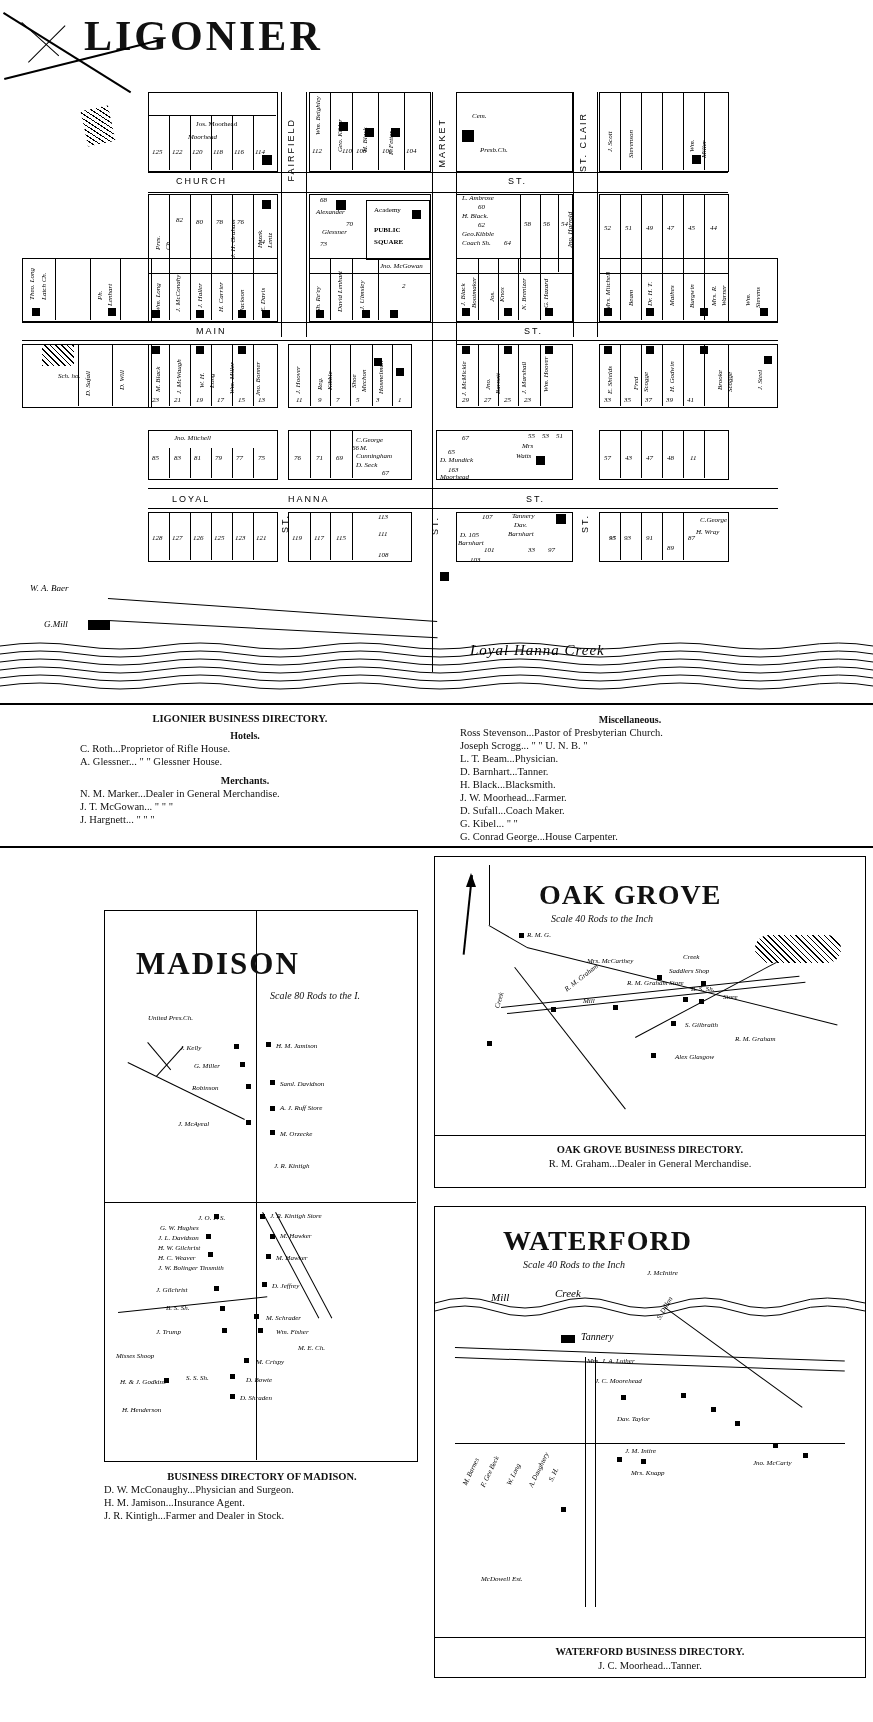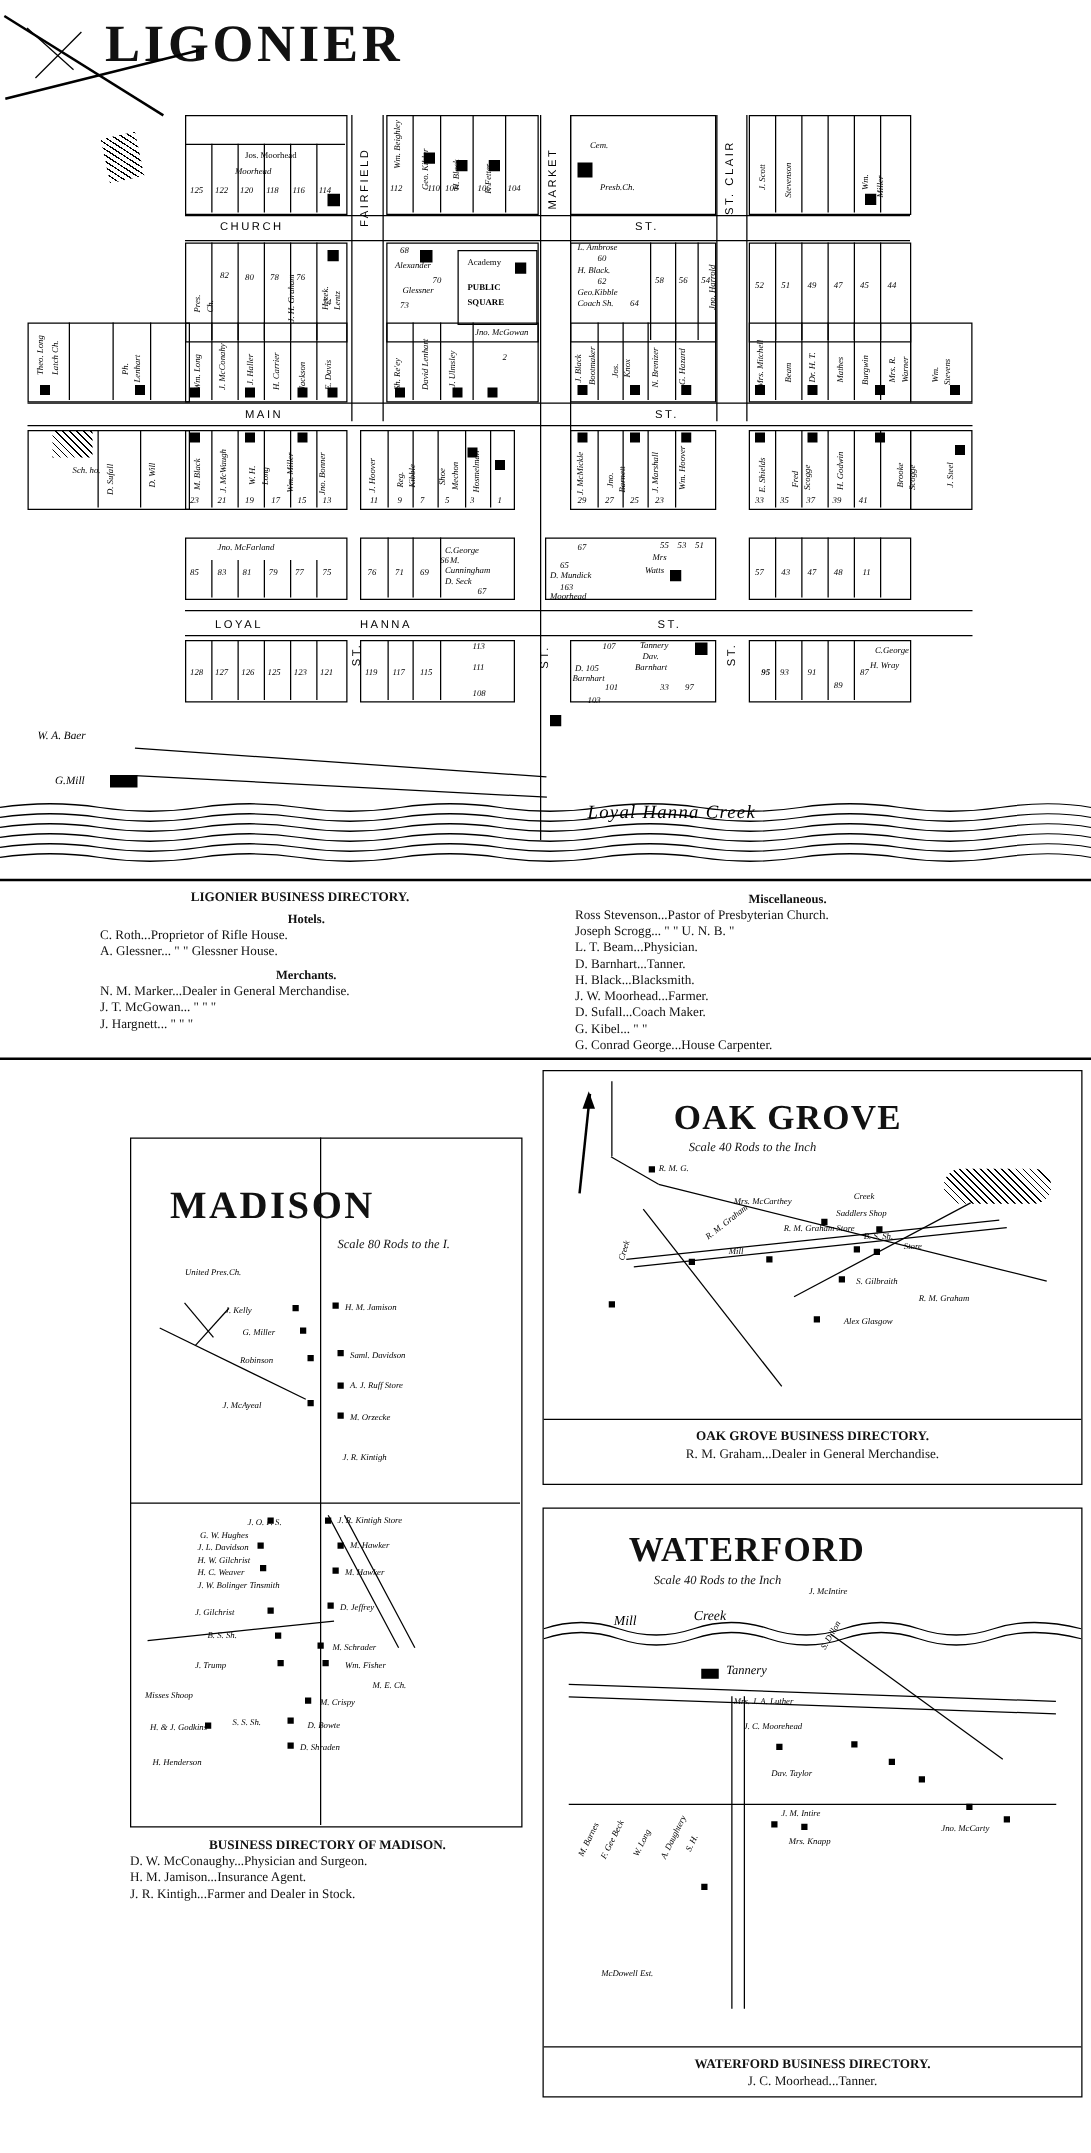--- a/index.html
+++ b/index.html
@@ -376,21 +376,21 @@
     <div class="blk" style="left:700px;top:346px;width:8px;height:8px;"></div>
     <div class="blk" style="left:764px;top:356px;width:8px;height:8px;"></div>
     <div class="abs" style="left:728px;top:344px;width:48px;height:62px;border:1px solid #000;"></div>
 
     <div class="abs" style="left:148px;top:430px;width:128px;height:48px;border:1px solid #000;"></div>
     <div class="vl" style="left:169px;top:448px;height:30px;"></div>
     <div class="vl" style="left:190px;top:448px;height:30px;"></div>
     <div class="vl" style="left:211px;top:448px;height:30px;"></div>
     <div class="vl" style="left:232px;top:448px;height:30px;"></div>
     <div class="vl" style="left:253px;top:448px;height:30px;"></div>
-    <div class="lbl i" style="left:174px;top:434px;">Jno. McFarland</div>
+    <div class="lbl i" style="left:174px;top:434px;">Jno. Mitchell</div>
     <div class="num" style="left:152px;top:454px;">85</div>
     <div class="num" style="left:174px;top:454px;">83</div>
     <div class="num" style="left:194px;top:454px;">81</div>
     <div class="num" style="left:215px;top:454px;">79</div>
     <div class="num" style="left:236px;top:454px;">77</div>
     <div class="num" style="left:258px;top:454px;">75</div>
 
     <div class="abs" style="left:288px;top:430px;width:122px;height:48px;border:1px solid #000;"></div>
     <div class="vl" style="left:310px;top:430px;height:48px;"></div>
     <div class="vl" style="left:330px;top:430px;height:48px;"></div>

